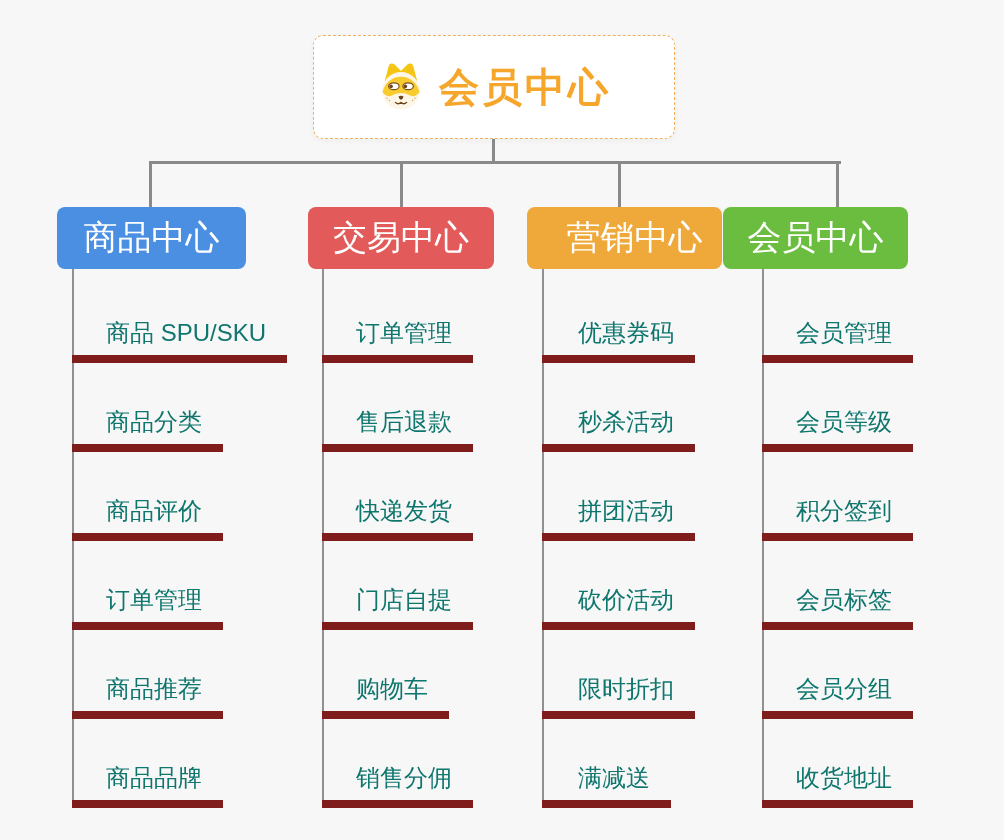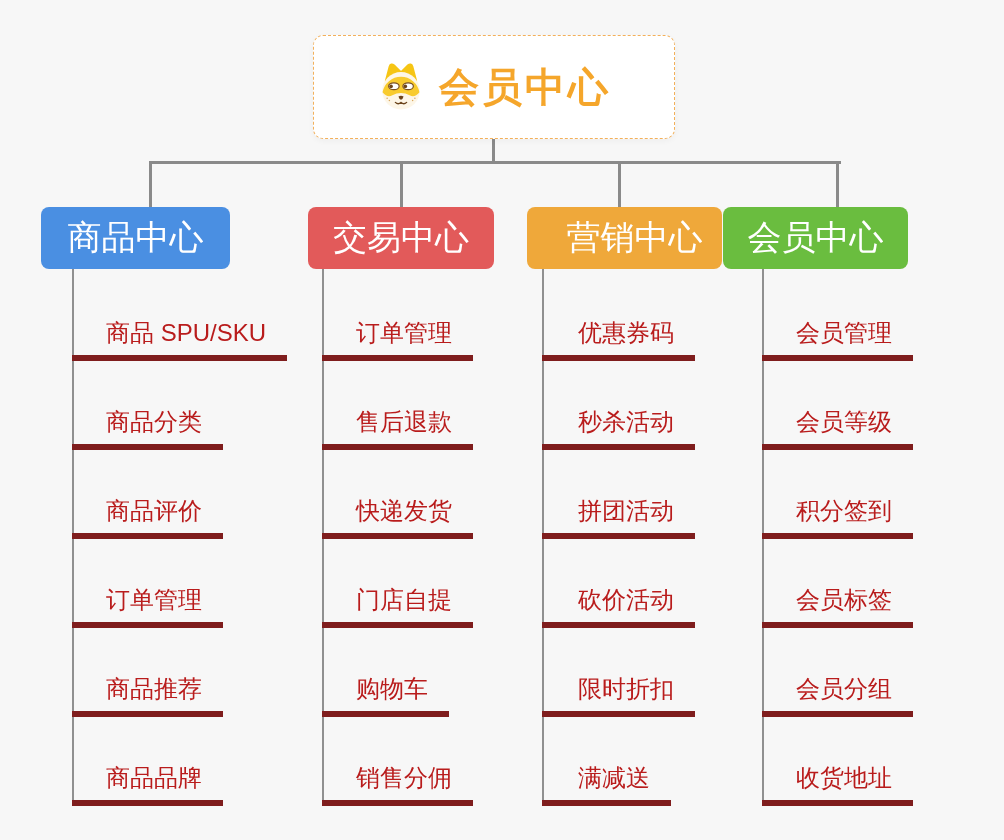--- a/index.html
+++ b/index.html
@@ -16,32 +16,32 @@
   .root-node { position:absolute; left:313px; top:35px; width:362px; height:104px;
     background:#ffffff; border:1px dashed #f3b05a; border-radius:10px;
     display:flex; align-items:center; justify-content:center; gap:14px;
     box-sizing:border-box; box-shadow:0 2px 6px rgba(0,0,0,0.04); cursor:pointer; }
   .root-label { font-size:40px; font-weight:bold; color:#f5a62b; letter-spacing:3px; white-space:nowrap; }
 
   
   .branch { position:absolute; top:207px; height:62px; border-radius:8px;
     color:#ffffff; font-size:34px; display:flex; align-items:center; justify-content:center;
     white-space:nowrap; cursor:pointer; }
-  .b0 { left:41px;  width:189px; }
+  .b0 { left:57px;  width:189px; }
   .b1 { left:308px; width:186px; }
   .b2 { left:527px; width:175px;padding-left:20px; }
   .b3 { left:723px; width:185px; }
 
   
   .trunk { position:absolute; top:269px; height:533px; width:2px; background:#909090; }
   .t0 { left:72px; } .t1 { left:322px; } .t2 { left:542px; } .t3 { left:762px; }
 
   
   .leaf { position:absolute; padding:0 21px 10px 34px; font-size:24px; line-height:24px;
-    color:#b91c1c; border-bottom:6px solid #7f1d1d; white-space:nowrap; cursor:pointer; }
+    color:#0f766e; border-bottom:8px solid #7f1d1d; white-space:nowrap; cursor:pointer; }
   .c0 { left:72px; } .c1 { left:322px;text-align:right; } .c2 { left:542px;padding-left:36px; } .c3 { left:762px; }
   .r0 { top:321px; } .r1 { top:410px; } .r2 { top:499px; }
   .r3 { top:588px; } .r4 { top:677px; } .r5 { top:766px; }
 </style>
 </head>
 <body>
 
 <div class="canvas">
 
   <div class="cline root-drop"></div>

